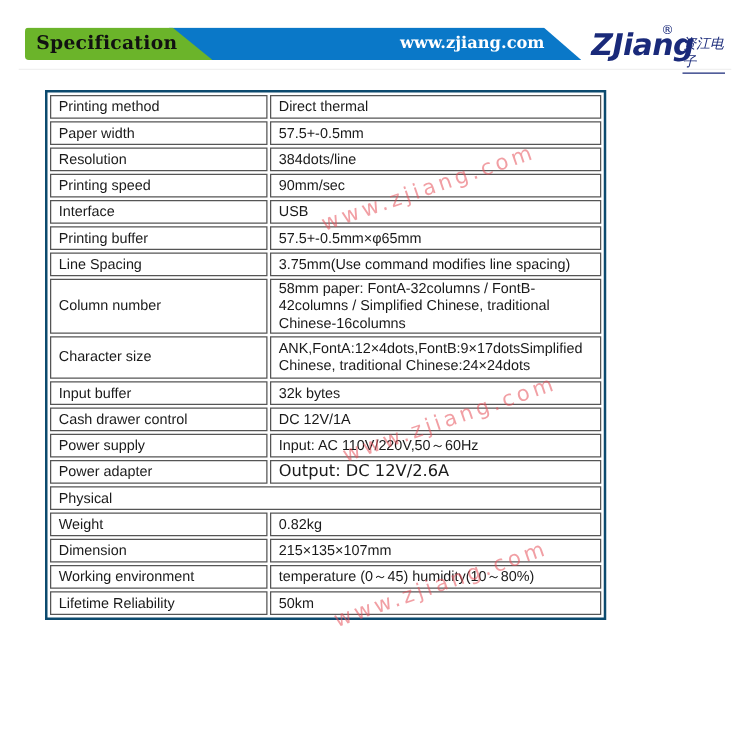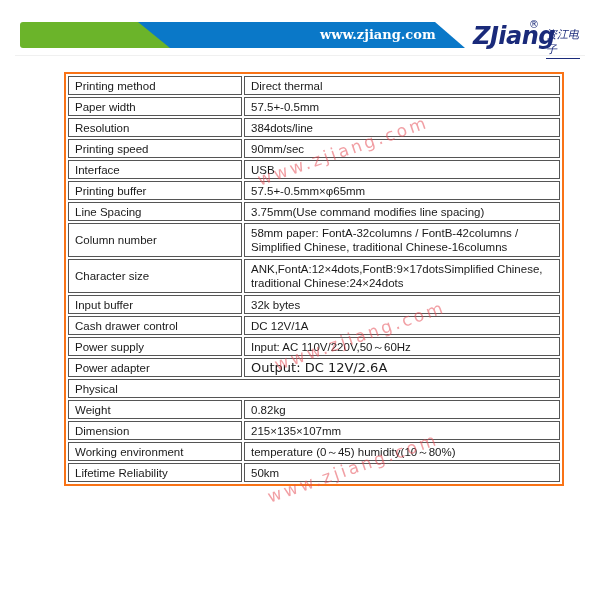--- a/index.html
+++ b/index.html
@@ -34,23 +34,23 @@
     color: #1a2a7a; letter-spacing: -0.5px;
   }
   .logo-reg { position: absolute; left: 509px; top: -3px; font-size: 10px; color: #1a2a7a; font-family: "DejaVu Sans", sans-serif; }
   .logo-cn {
     position: absolute; left: 526px; top: 5px; font-size: 11px; color: #1a2a7a;
     border-bottom: 1px solid #1a2a7a; padding-bottom: 1px; font-family: "DejaVu Serif", serif; font-style: italic;
   }
   .divider { position: absolute; left: 15px; top: 55px; width: 570px; height: 1px; background: #f0f0f0; }
 
   table.spec {
-    position: absolute; left: 36px; top: 72px; width: 500px;
-    border: 2px solid #f97316; border-collapse: separate; border-spacing: 2px;
-    font-family: "Liberation Sans", sans-serif; font-size: 11.5px; color: #1a1a1a; margin-left: 28px;
+    position: absolute; left: 36px; top: 72px; width: 449px;
+    border: 2px solid #0c4a6e; border-collapse: separate; border-spacing: 2px;
+    font-family: "Liberation Sans", sans-serif; font-size: 11.5px; color: #1a1a1a;
   }
   table.spec td {
     border: 1.5px solid #555; padding: 0 6px; height: 17px; line-height: 14px;
     vertical-align: middle;
   }
   table.spec td.k { width: 160px; }
   table.spec tr.tall td { height: 32px; }
   table.spec td.big { font-family: "DejaVu Sans", sans-serif; font-size: 13px; }
   table.spec td.section { }
   .wm {
@@ -58,20 +58,21 @@
     font-size: 17px; transform: rotate(-19deg); transform-origin: left center; letter-spacing: 3px;
     pointer-events: none; white-space: nowrap;
   }
 </style>
 </head>
 <body>
 
 <div class="banner">
   <div class="banner-blue"></div>
   <div class="banner-green"></div>
+  <span class="banner-title">Specification</span>
   <span class="banner-url">www.zjiang.com</span>
   <span class="logo">ZJiang</span>
   <span class="logo-reg">®</span>
   <span class="logo-cn">资江电子</span>
 </div>
 <div class="divider"></div>
 
 <table class="spec">
   <tbody>
     <tr>

